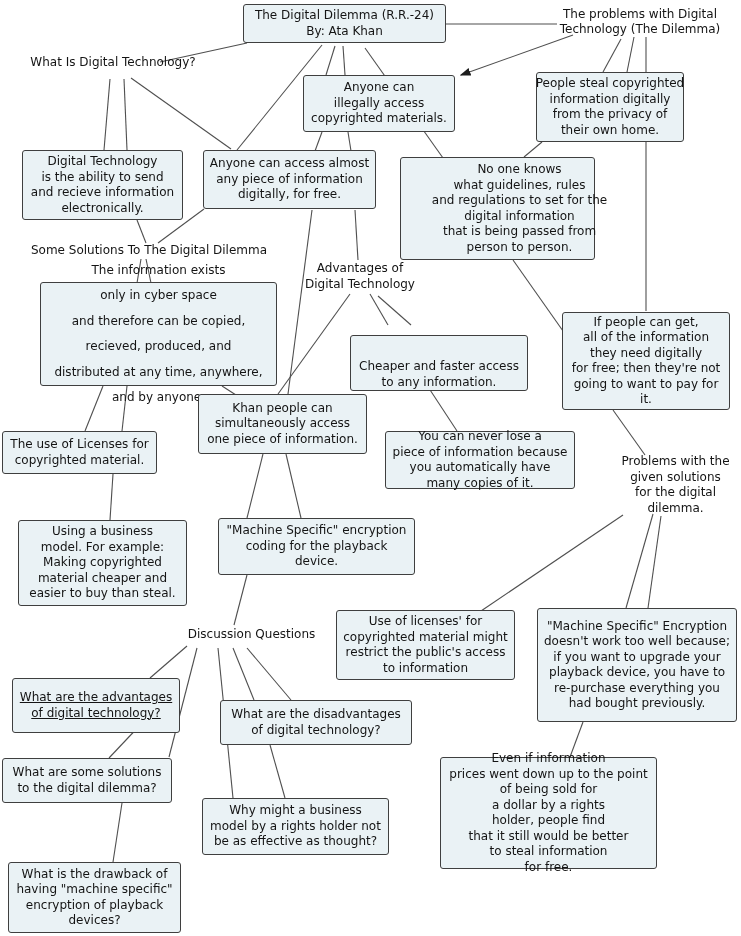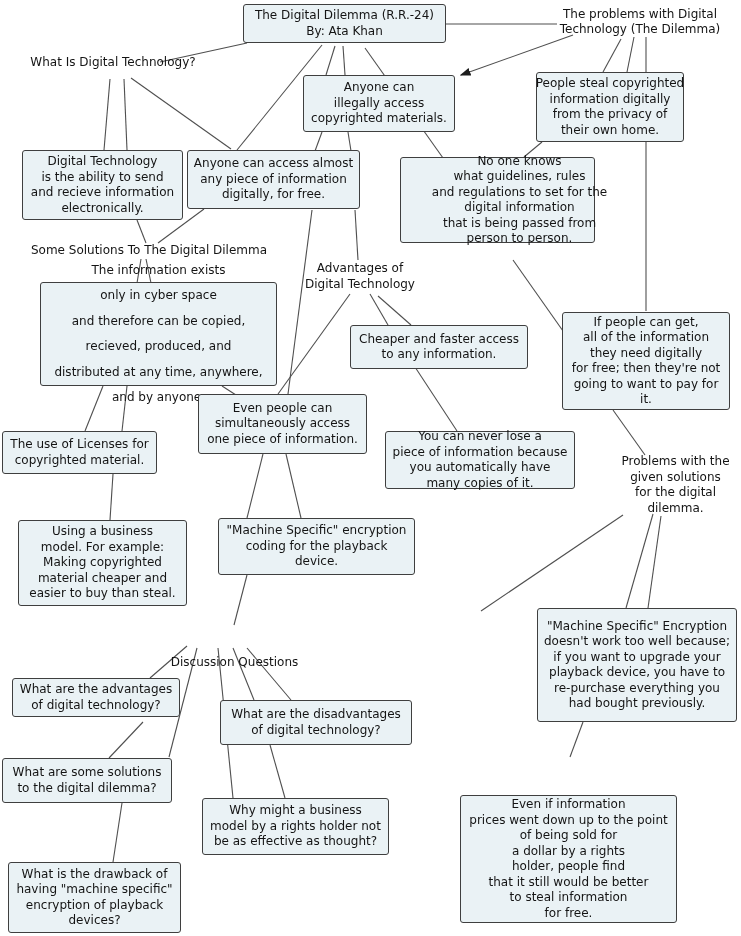--- a/index.html
+++ b/index.html
@@ -106,26 +106,26 @@
       <div class="tline">information digitally</div>
       <div class="tline">from the privacy of</div>
       <div class="tline">their own home.</div>
     </div>
     <div class="node box" style="left: 22px; top: 150px; width: 161px; height: 70px;">
       <div class="tline">Digital Technology</div>
       <div class="tline">is the ability to send</div>
       <div class="tline">and recieve information</div>
       <div class="tline">electronically.</div>
     </div>
-    <div class="node box" style="left: 187px; top: 150px; width: 173px; height: 59px;">
+    <div class="node box" style="left: 203px; top: 150px; width: 173px; height: 59px;">
       <div class="tline">Anyone can access almost</div>
       <div class="tline">any piece of information</div>
       <div class="tline">digitally, for free.</div>
     </div>
-    <div class="node box" style="left: 400px; top: 157px; width: 195px; height: 86px; padding-left: 44px;">
+    <div class="node box" style="left: 400px; top: 157px; width: 195px; height: 103px; padding-left: 44px;">
       <div class="tline">No one knows</div>
       <div class="tline">what guidelines, rules</div>
       <div class="tline">and regulations to set for the</div>
       <div class="tline">digital information</div>
       <div class="tline">that is being passed from</div>
       <div class="tline">person to person.</div>
     </div>
     <div class="node label" style="left: 27px; top: 242px; width: 244px; height: 18px;">
       <div class="tline">Some Solutions To The Digital Dilemma</div>
     </div>
@@ -134,34 +134,34 @@
       <div class="tline">Digital Technology</div>
     </div>
     <div class="node box" style="left: 40px; top: 282px; width: 237px; height: 104px; gap: 10px;">
       <div class="tline">The information exists</div>
       <div class="tline">only in cyber space</div>
       <div class="tline">and therefore can be copied,</div>
       <div class="tline">recieved,  produced, and</div>
       <div class="tline">distributed at any time, anywhere,</div>
       <div class="tline">and by anyone.</div>
     </div>
-    <div class="node box" style="left: 350px; top: 325px; width: 178px; height: 44px;">
+    <div class="node box" style="left: 350px; top: 335px; width: 178px; height: 56px; justify-content: flex-end;">
       <div class="tline">Cheaper and faster access</div>
       <div class="tline">to any information.</div>
     </div>
     <div class="node box" style="left: 562px; top: 312px; width: 168px; height: 98px;">
       <div class="tline">If people can get,</div>
       <div class="tline">all of the information</div>
       <div class="tline">they need digitally</div>
       <div class="tline">for free; then they're not</div>
       <div class="tline">going to want to pay for</div>
       <div class="tline">it.</div>
     </div>
     <div class="node box" style="left: 198px; top: 394px; width: 169px; height: 60px;">
-      <div class="tline">Even people can</div>
+      <div class="tline">Khan people can</div>
       <div class="tline">simultaneously access</div>
       <div class="tline">one piece of information.</div>
     </div>
     <div class="node box" style="left: 2px; top: 431px; width: 155px; height: 43px;">
       <div class="tline">The use of Licenses for</div>
       <div class="tline">copyrighted material.</div>
     </div>
     <div class="node box" style="left: 385px; top: 431px; width: 190px; height: 58px;">
       <div class="tline">You can never lose a</div>
       <div class="tline">piece of information because</div>
@@ -179,49 +179,55 @@
       <div class="tline">model.  For example:</div>
       <div class="tline">Making copyrighted</div>
       <div class="tline">material cheaper and</div>
       <div class="tline">easier to buy than steal.</div>
     </div>
     <div class="node box" style="left: 218px; top: 518px; width: 197px; height: 57px;">
       <div class="tline">"Machine Specific" encryption</div>
       <div class="tline">coding for the playback</div>
       <div class="tline">device.</div>
     </div>
-    <div class="node label" style="left: 167px; top: 625px; width: 135px; height: 20px; margin-top: 28px;">
+    <div class="node label" style="left: 184px; top: 625px; width: 135px; height: 20px;">
       <div class="tline">Discussion Questions</div>
+    </div>
+    <div class="node box" style="left: 336px; top: 610px; width: 179px; height: 70px;">
+      <div class="tline">Use of licenses' for</div>
+      <div class="tline">copyrighted material might</div>
+      <div class="tline">restrict the public's access</div>
+      <div class="tline">to information</div>
     </div>
     <div class="node box" style="left: 537px; top: 608px; width: 200px; height: 114px;">
       <div class="tline">"Machine Specific" Encryption</div>
       <div class="tline">doesn't work too well because;</div>
       <div class="tline">if you want to upgrade your</div>
       <div class="tline">playback device, you have to</div>
       <div class="tline">re-purchase everything you</div>
       <div class="tline">had bought previously.</div>
     </div>
-    <div class="node box" style="left: 12px; top: 678px; width: 168px; height: 39px;">
+    <div class="node box" style="left: 12px; top: 678px; width: 168px; height: 55px; text-decoration: underline;">
       <div class="tline">What are the advantages</div>
       <div class="tline">of digital technology?</div>
     </div>
     <div class="node box" style="left: 220px; top: 700px; width: 192px; height: 45px;">
       <div class="tline">What are the disadvantages</div>
       <div class="tline">of digital technology?</div>
     </div>
     <div class="node box" style="left: 2px; top: 758px; width: 170px; height: 45px;">
       <div class="tline">What are some solutions</div>
       <div class="tline">to the digital dilemma?</div>
     </div>
     <div class="node box" style="left: 202px; top: 798px; width: 187px; height: 57px;">
       <div class="tline">Why might a business</div>
       <div class="tline">model by a rights holder not</div>
       <div class="tline">be as effective as thought?</div>
     </div>
-    <div class="node box" style="left: 440px; top: 795px; width: 217px; height: 128px; margin-left: 20px;">
+    <div class="node box" style="left: 440px; top: 757px; width: 217px; height: 112px;">
       <div class="tline">Even if information</div>
       <div class="tline">prices went down up to the point</div>
       <div class="tline">of being sold for</div>
       <div class="tline">a dollar by a rights</div>
       <div class="tline">holder, people find</div>
       <div class="tline">that it still would be better</div>
       <div class="tline">to steal information</div>
       <div class="tline">for free.</div>
     </div>
     <div class="node box" style="left: 8px; top: 862px; width: 173px; height: 71px; text-align: right;">

